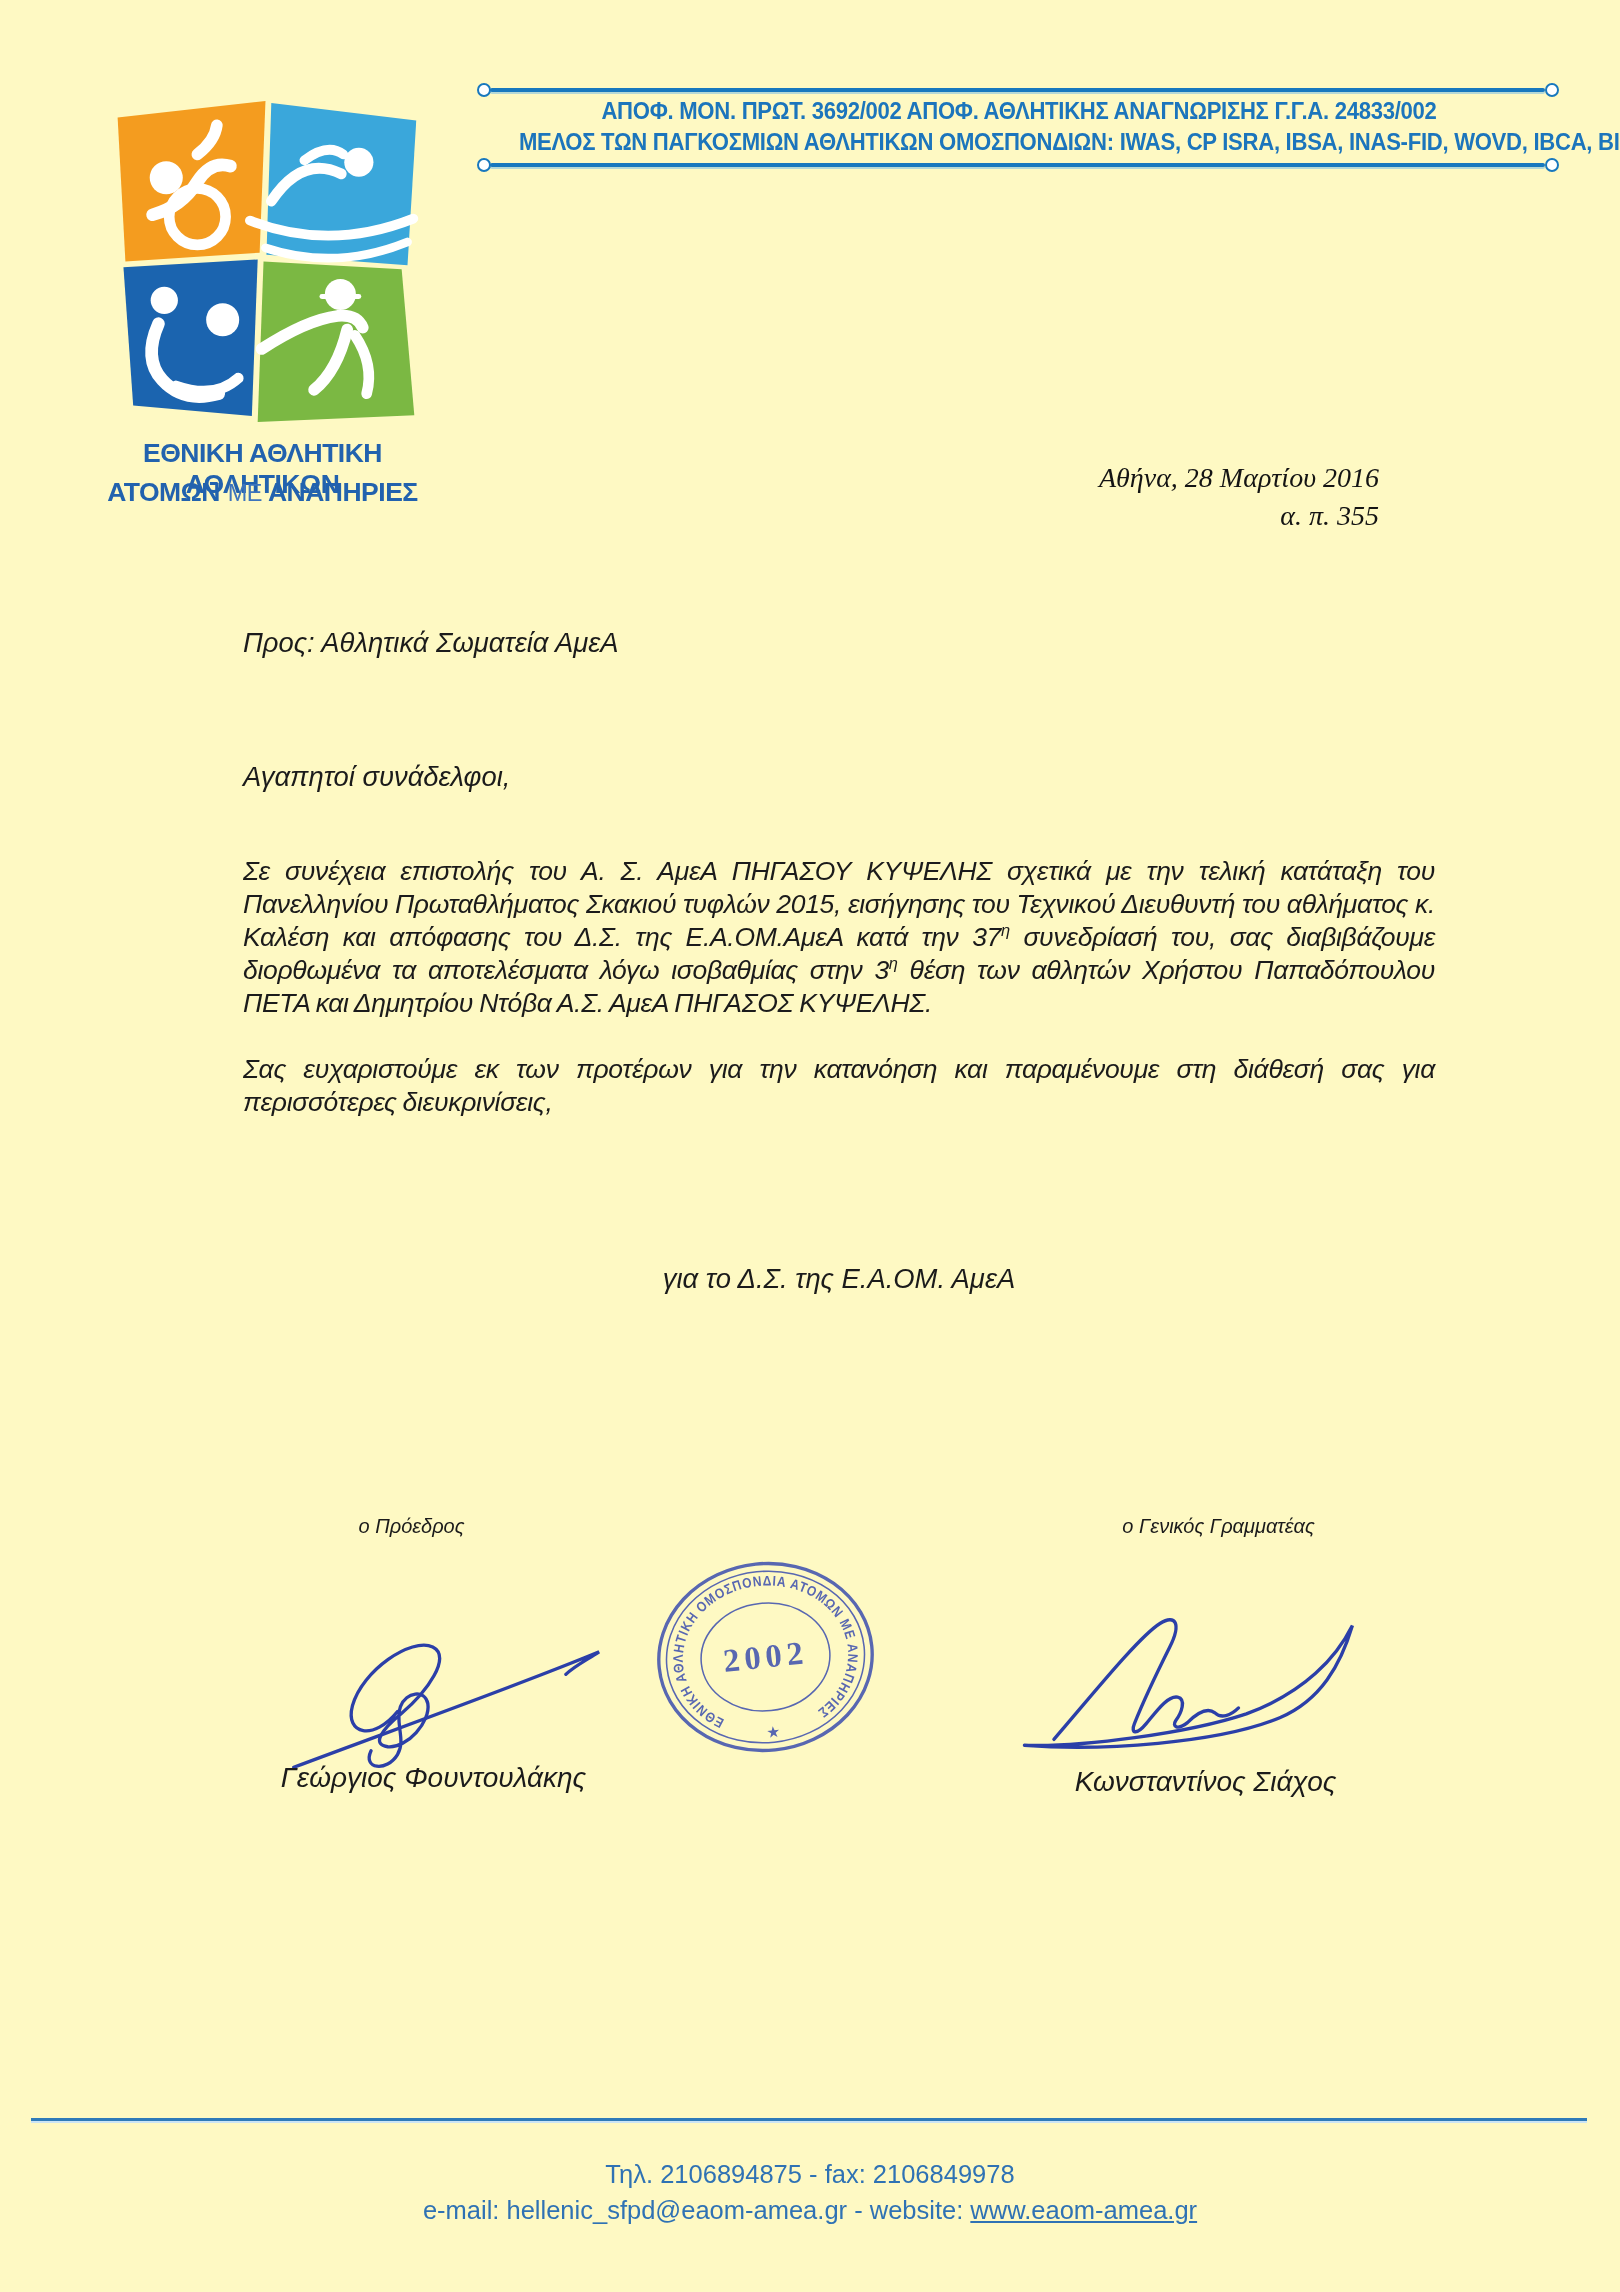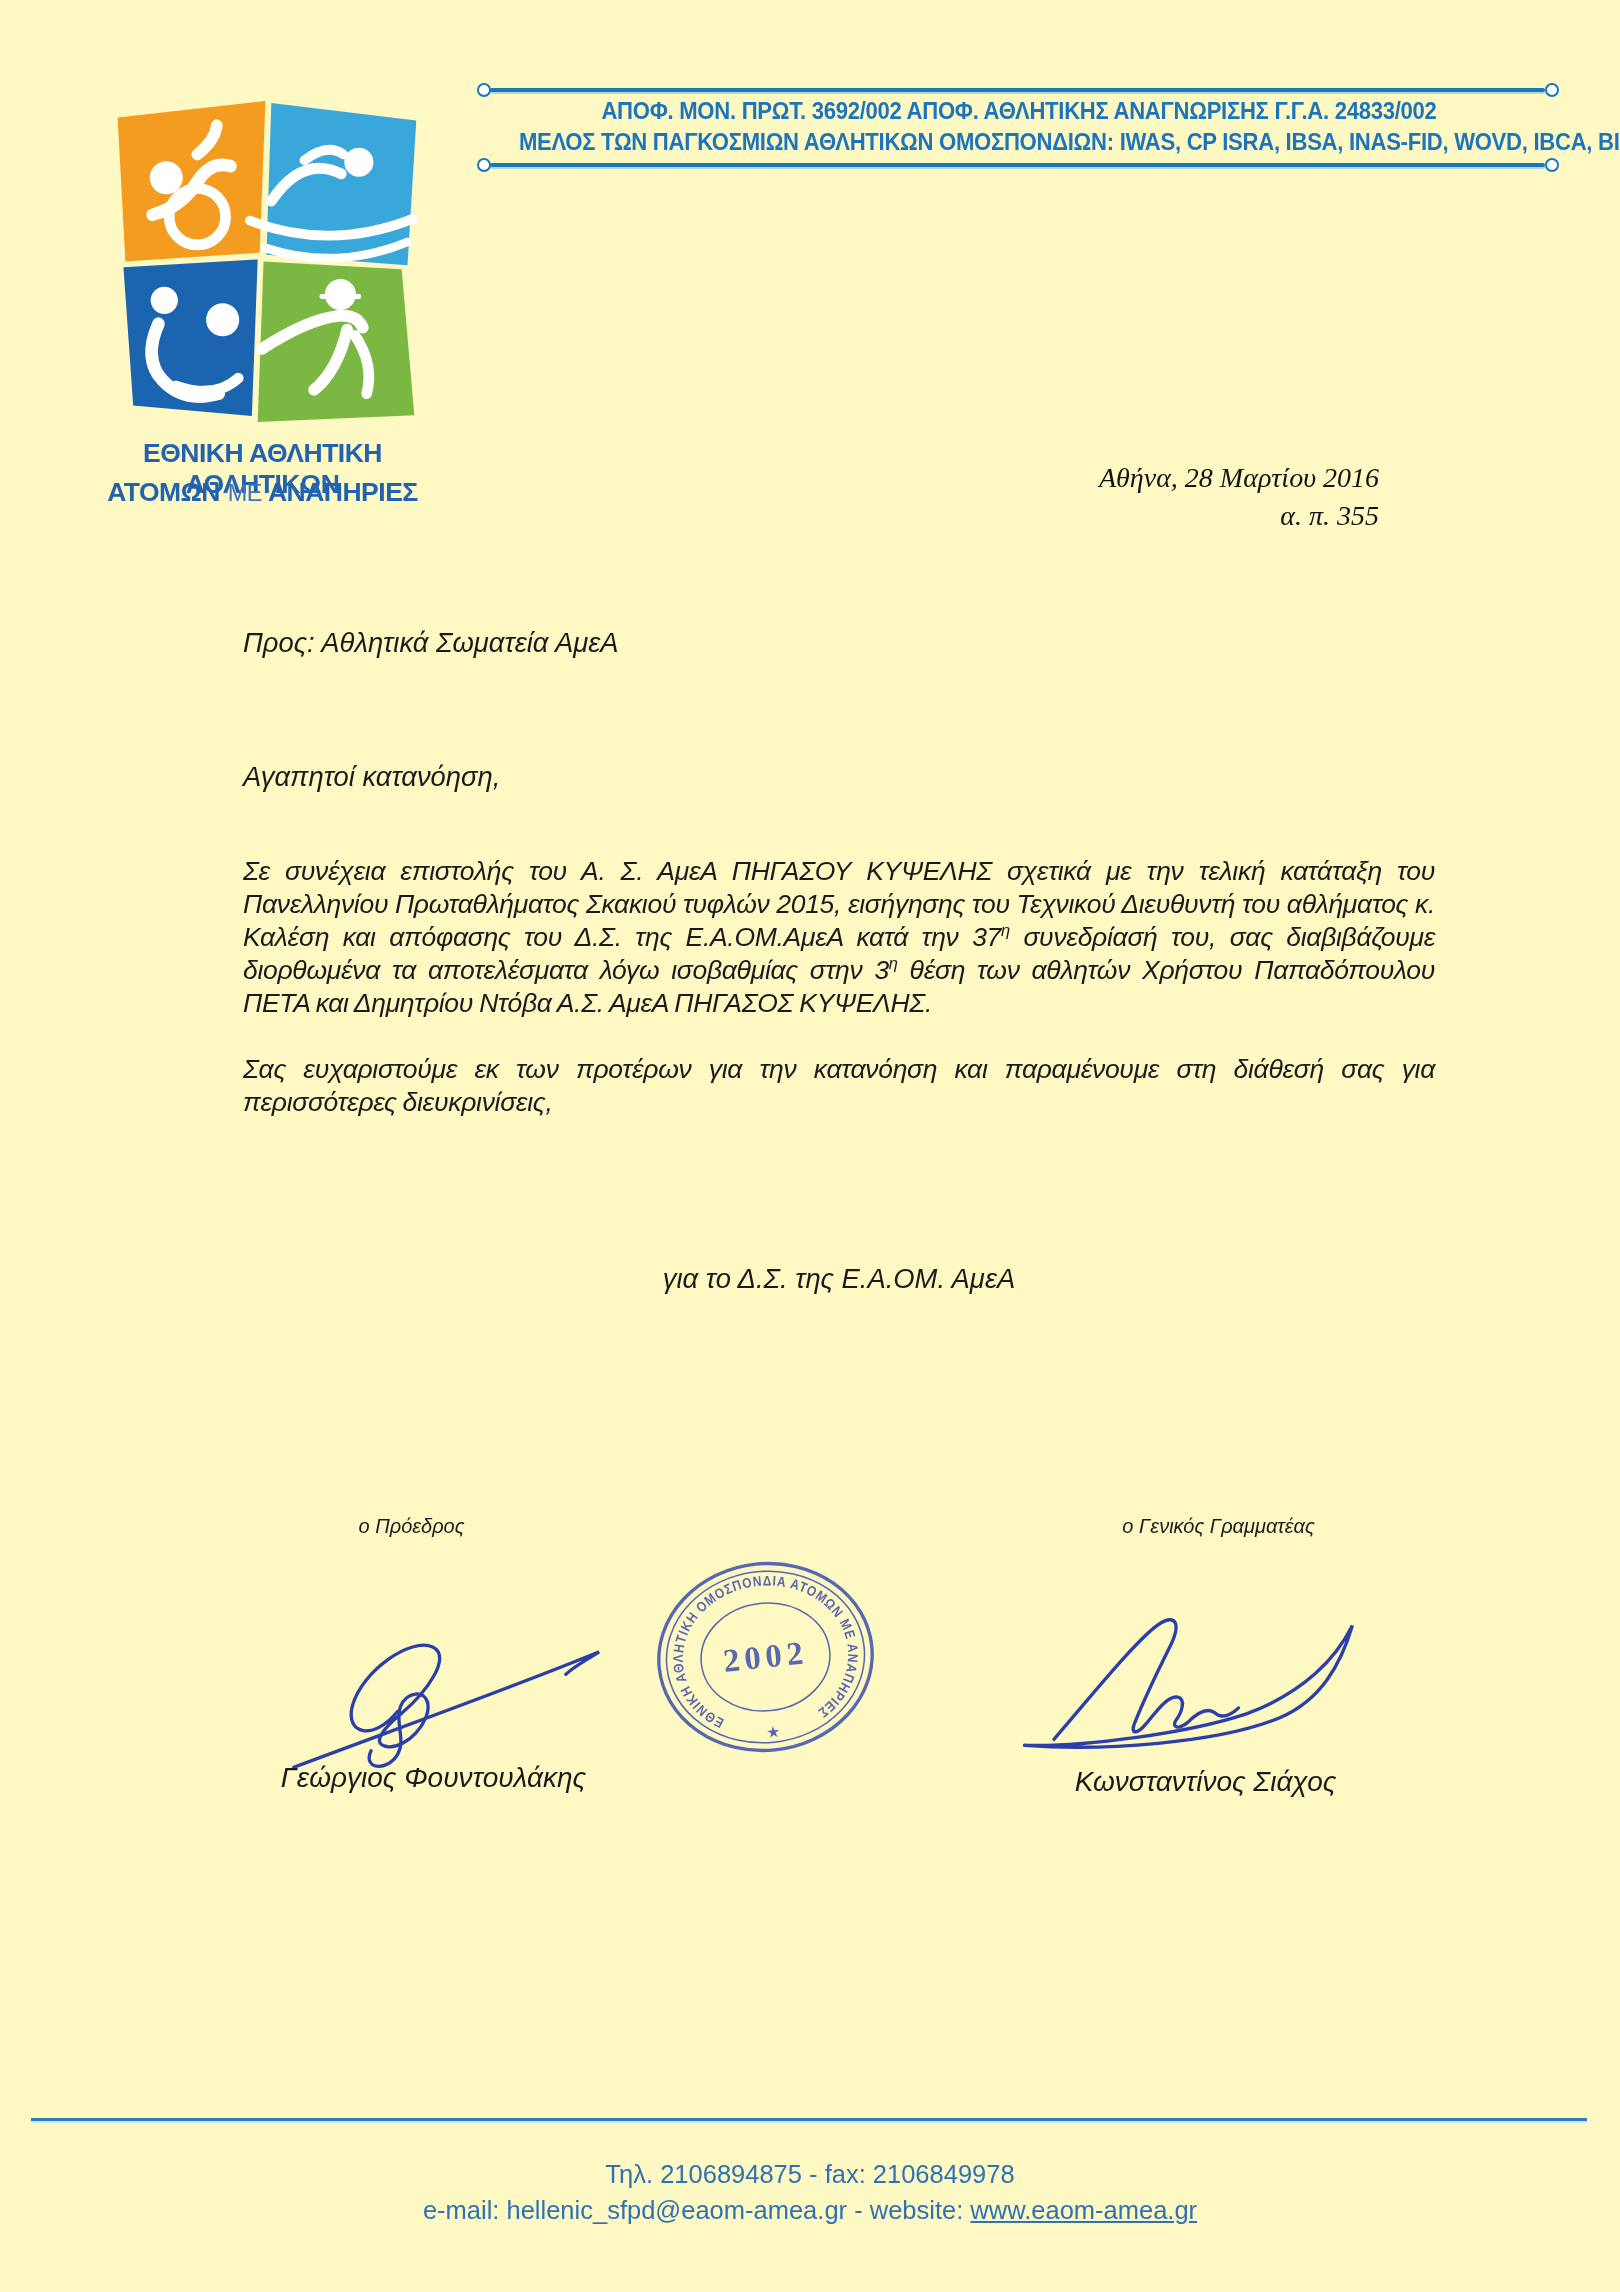--- a/index.html
+++ b/index.html
@@ -109,21 +109,21 @@
   </svg>
   <div class="logo-name logo-name1">ΕΘΝΙΚΗ ΑΘΛΗΤΙΚΗ ΑΘΛΗΤΙΚΩΝ</div>
   <div class="logo-name logo-name2"><span>ΑΤΟΜΩΝ</span><span class="logo-light">ΜΕ</span><span class="logo-bold-b">ΑΝΑΠΗΡΙΕΣ</span></div>
 
   <div class="dateline">
     <div>Αθήνα, 28 Μαρτίου 2016</div>
     <div>α. π. 355</div>
   </div>
 
   <div class="recipient it">Προς: Αθλητικά Σωματεία ΑμεΑ</div>
-  <div class="salutation it">Αγαπητοί κατανόηση,</div>
+  <div class="salutation it">Αγαπητοί συνάδελφοι,</div>
 
   <div class="letter-body it">
     <p><span>Σε συνέχεια  επιστολής του Α. Σ. ΑμεΑ ΠΗΓΑΣΟΥ ΚΥΨΕΛΗΣ σχετικά με την τελική κατάταξη του Πανελληνίου Πρωταθλήματος Σκακιού τυφλών 2015, εισήγησης του  Τεχνικού Διευθυντή του αθλήματος κ. Καλέση και απόφασης του Δ.Σ. της Ε.Α.ΟΜ.ΑμεΑ κατά την 37</span><span class="sup">η</span><span> συνεδρίασή του, σας διαβιβάζουμε διορθωμένα τα αποτελέσματα λόγω ισοβαθμίας στην 3</span><span class="sup">η</span><span> θέση των αθλητών Χρήστου Παπαδόπουλου ΠΕΤΑ και Δημητρίου Ντόβα Α.Σ. ΑμεΑ ΠΗΓΑΣΟΣ ΚΥΨΕΛΗΣ.</span></p>
     <p>Σας ευχαριστούμε εκ των προτέρων για την κατανόηση και παραμένουμε στη διάθεσή σας για περισσότερες διευκρινίσεις,</p>
   </div>
 
   <div class="closing it">
     <div>για το Δ.Σ. της Ε.Α.ΟΜ. ΑμεΑ</div>
   </div>
 

